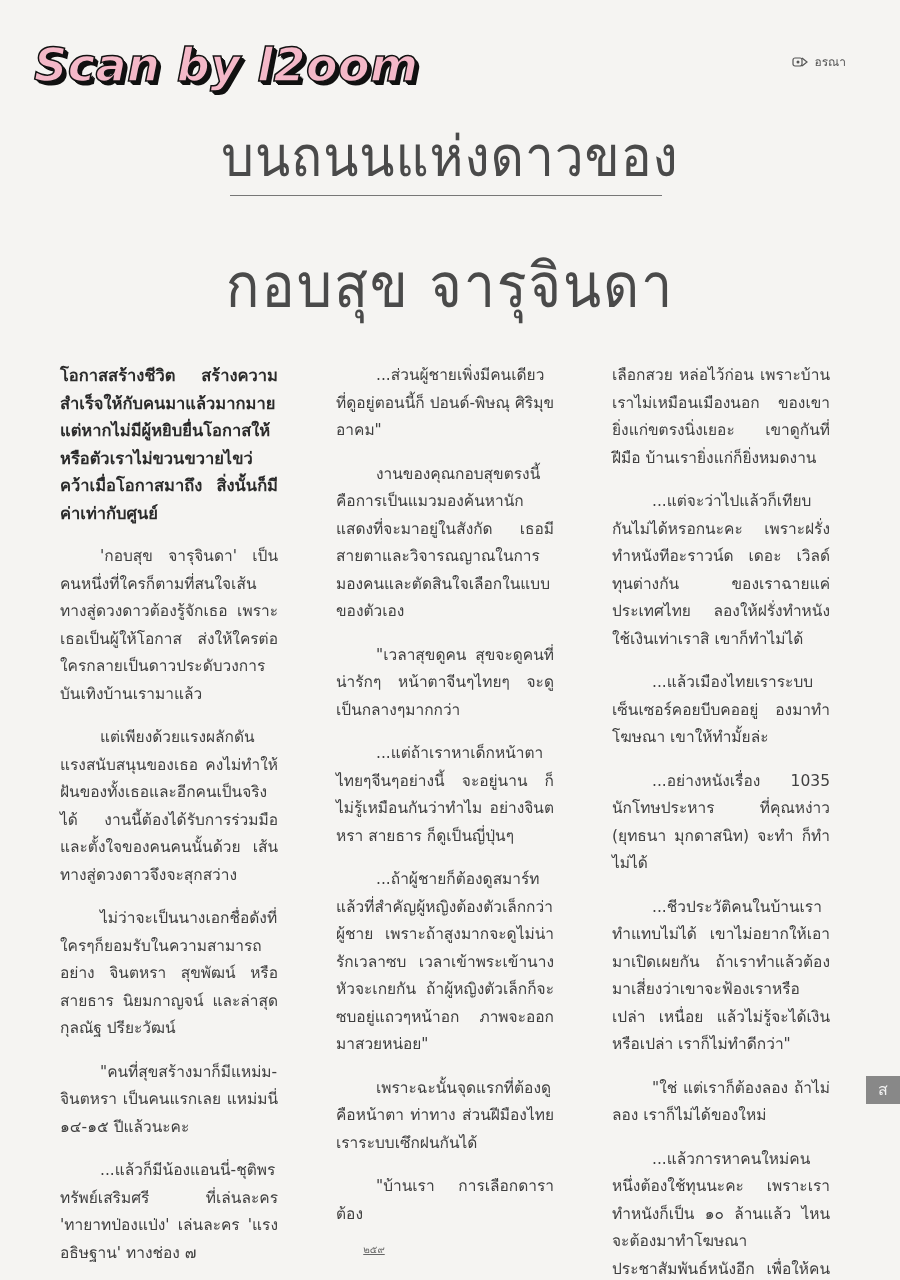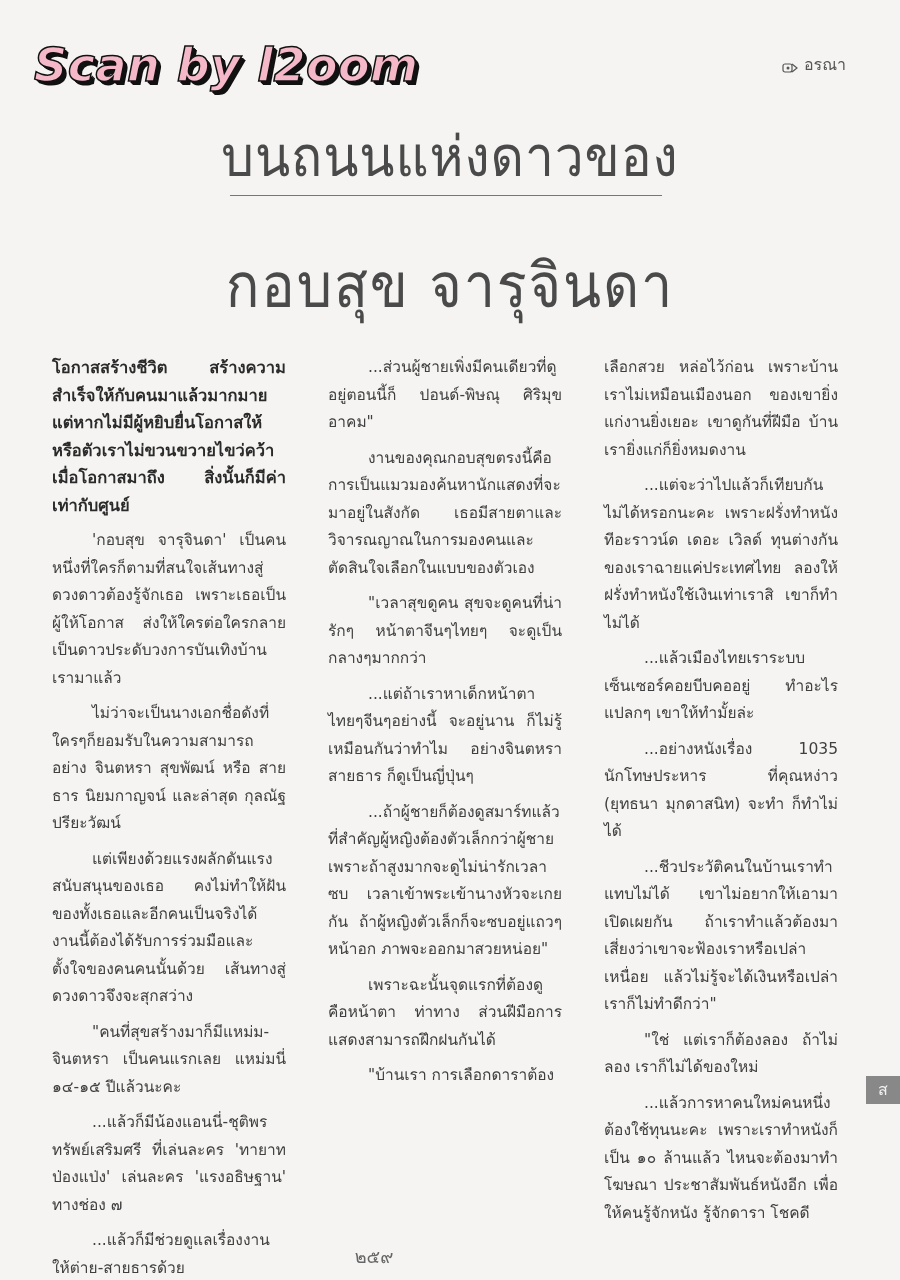--- a/index.html
+++ b/index.html
@@ -15,21 +15,21 @@
     font-family:"DejaVu Sans", sans-serif;
     font-weight:bold; font-style:italic;
     font-size:46px; letter-spacing:0.5px;
     color:#f4b8c8;
     -webkit-text-stroke:1.5px #111;
     text-shadow:3px 3px 0 #111, 4px 4px 0 #111, 2px 2px 0 #111;
     white-space:nowrap;
   }
   .author-tag {
     position:absolute; right:54px; top:52px;
-    font-size:16px; color:#555;
+    font-size:12px; color:#555;
     display:flex; align-items:center; gap:6px;
   }
   .pen-icon {
     display:inline-block; width:16px; height:12px;
   }
   .title {
     position:absolute; left:0; width:900px; text-align:center;
     top:112px;
     font-family:"DejaVu Sans", sans-serif; font-weight:200;
     font-size:56px; color:#4a4a4a; letter-spacing:1px;
@@ -47,35 +47,35 @@
   .columns {
     position:absolute; top:346px; left:44px;
     display:flex; gap:26px;
   }
   .col {
     width:250px;
     font-size:15.5px; line-height:27.5px;
     color:#3f3f3f;
     text-align:justify;
   }
-  .col p { margin:8px; }
+  .col p { margin:16px; }
   .col p.indent { text-indent:40px; }
   .lead {
     font-weight:bold; font-size:16.5px; color:#2a2a2a;
     line-height:27.5px; text-align:justify;
     margin:0;
   }
   .section-tab {
     position:absolute; right:0; top:1076px;
     width:34px; height:28px; background:#888;
     color:#f2f2f2; font-size:16px; text-align:center; line-height:28px;
   }
   .page-number {
     position:absolute; left:0; width:748px; text-align:center; top:1242px;
-    font-size:18px; color:#666;
+    font-size:10px; color:#666;text-decoration:underline;
   }
 </style>
 </head>
 <body>
 
 <div class="watermark">Scan by l2oom</div>
 
 <div class="author-tag">
   <span class="pen-icon">
     <svg width="16" height="12" viewBox="0 0 16 12">
@@ -88,40 +88,40 @@
 </div>
 
 <div class="title">บนถนนแห่งดาวของ</div>
 <div class="title-rule"></div>
 <div class="subject-name">กอบสุข จารุจินดา</div>
 
 <div class="columns">
   <div class="col">
     <p class="lead">โอกาสสร้างชีวิต สร้างความสำเร็จให้กับคนมาแล้วมากมาย แต่หากไม่มีผู้หยิบยื่นโอกาสให้ หรือตัวเราไม่ขวนขวายไขว่คว้าเมื่อโอกาสมาถึง สิ่งนั้นก็มีค่าเท่ากับศูนย์</p>
     <p class="indent">'กอบสุข จารุจินดา' เป็นคนหนึ่งที่ใครก็ตามที่สนใจเส้นทางสู่ดวงดาวต้องรู้จักเธอ เพราะเธอเป็นผู้ให้โอกาส ส่งให้ใครต่อใครกลายเป็นดาวประดับวงการบันเทิงบ้านเรามาแล้ว</p>
+    <p class="indent">แต่เพียงด้วยแรงผลักดันแรงสนับสนุนของเธอ คงไม่ทำให้ฝันของทั้งเธอและอีกคนเป็นจริงได้ งานนี้ต้องได้รับการร่วมมือและตั้งใจของคนคนนั้นด้วย เส้นทางสู่ดวงดาวจึงจะสุกสว่าง</p>
     <p class="indent">ไม่ว่าจะเป็นนางเอกชื่อดังที่ใครๆก็ยอมรับในความสามารถ อย่าง จินตหรา สุขพัฒน์ หรือ สายธาร นิยมกาญจน์ และล่าสุด กุลณัฐ ปรียะวัฒน์</p>
-    <p class="indent">แต่เพียงด้วยแรงผลักดันแรงสนับสนุนของเธอ คงไม่ทำให้ฝันของทั้งเธอและอีกคนเป็นจริงได้ งานนี้ต้องได้รับการร่วมมือและตั้งใจของคนคนนั้นด้วย เส้นทางสู่ดวงดาวจึงจะสุกสว่าง</p>
     <p class="indent">"คนที่สุขสร้างมาก็มีแหม่ม-จินตหรา เป็นคนแรกเลย แหม่มนี่ ๑๔-๑๕ ปีแล้วนะคะ</p>
     <p class="indent">...แล้วก็มีน้องแอนนี่-ชุติพร ทรัพย์เสริมศรี ที่เล่นละคร 'ทายาทป่องแป่ง' เล่นละคร 'แรงอธิษฐาน' ทางช่อง ๗</p>
     <p class="indent">...แล้วก็มีช่วยดูแลเรื่องงานให้ต่าย-สายธารด้วย</p>
     <p class="indent">...แล้วก็มาน้ำฝน-กุลณัฐ</p>
   </div>
   <div class="col">
     <p class="indent">...ส่วนผู้ชายเพิ่งมีคนเดียวที่ดูอยู่ตอนนี้ก็ ปอนด์-พิษณุ ศิริมุขอาคม"</p>
     <p class="indent">งานของคุณกอบสุขตรงนี้คือการเป็นแมวมองค้นหานักแสดงที่จะมาอยู่ในสังกัด เธอมีสายตาและวิจารณญาณในการมองคนและตัดสินใจเลือกในแบบของตัวเอง</p>
     <p class="indent">"เวลาสุขดูคน สุขจะดูคนที่น่ารักๆ หน้าตาจีนๆไทยๆ จะดูเป็นกลางๆมากกว่า</p>
     <p class="indent">...แต่ถ้าเราหาเด็กหน้าตาไทยๆจีนๆอย่างนี้ จะอยู่นาน ก็ไม่รู้เหมือนกันว่าทำไม อย่างจินตหรา สายธาร ก็ดูเป็นญี่ปุ่นๆ</p>
     <p class="indent">...ถ้าผู้ชายก็ต้องดูสมาร์ทแล้วที่สำคัญผู้หญิงต้องตัวเล็กกว่าผู้ชาย เพราะถ้าสูงมากจะดูไม่น่ารักเวลาซบ เวลาเข้าพระเข้านางหัวจะเกยกัน ถ้าผู้หญิงตัวเล็กก็จะซบอยู่แถวๆหน้าอก ภาพจะออกมาสวยหน่อย"</p>
-    <p class="indent">เพราะฉะนั้นจุดแรกที่ต้องดูคือหน้าตา ท่าทาง ส่วนฝีมือการแสดงสามารถฝึกฝนกันได้</p>
+    <p class="indent">เพราะฉะนั้นจุดแรกที่ต้องดูคือหน้าตา ท่าทาง ส่วนฝีมืองไทยเราระบบเซึกฝนกันได้</p>
     <p class="indent">"บ้านเรา การเลือกดาราต้อง</p>
   </div>
   <div class="col">
-    <p>เลือกสวย หล่อไว้ก่อน เพราะบ้านเราไม่เหมือนเมืองนอก ของเขายิ่งแก่งานยิ่งเยอะ เขาดูกันที่ฝีมือ บ้านเรายิ่งแก่ก็ยิ่งหมดงาน</p>
+    <p>เลือกสวย หล่อไว้ก่อน เพราะบ้านเราไม่เหมือนเมืองนอก ของเขายิ่งแก่ขตรงนิ่งเยอะ เขาดูกันที่ฝีมือ บ้านเรายิ่งแก่ก็ยิ่งหมดงาน</p>
     <p class="indent">...แต่จะว่าไปแล้วก็เทียบกันไม่ได้หรอกนะคะ เพราะฝรั่งทำหนังทีอะราวน์ด เดอะ เวิลด์ ทุนต่างกัน ของเราฉายแค่ประเทศไทย ลองให้ฝรั่งทำหนังใช้เงินเท่าเราสิ เขาก็ทำไม่ได้</p>
-    <p class="indent">...แล้วเมืองไทยเราระบบเซ็นเซอร์คอยบีบคออยู่ ทำอะไรแปลกๆ เขาให้ทำมั้ยล่ะ</p>
+    <p class="indent">...แล้วเมืองไทยเราระบบเซ็นเซอร์คอยบีบคออยู่ องมาทำโฆษณา เขาให้ทำมั้ยล่ะ</p>
     <p class="indent">...อย่างหนังเรื่อง 1035 นักโทษประหาร ที่คุณหง่าว (ยุทธนา มุกดาสนิท) จะทำ ก็ทำไม่ได้</p>
     <p class="indent">...ชีวประวัติคนในบ้านเราทำแทบไม่ได้ เขาไม่อยากให้เอามาเปิดเผยกัน ถ้าเราทำแล้วต้องมาเสี่ยงว่าเขาจะฟ้องเราหรือเปล่า เหนื่อย แล้วไม่รู้จะได้เงินหรือเปล่า เราก็ไม่ทำดีกว่า"</p>
     <p class="indent">"ใช่ แต่เราก็ต้องลอง ถ้าไม่ลอง เราก็ไม่ได้ของใหม่</p>
     <p class="indent">...แล้วการหาคนใหม่คนหนึ่งต้องใช้ทุนนะคะ เพราะเราทำหนังก็เป็น ๑๐ ล้านแล้ว ไหนจะต้องมาทำโฆษณา ประชาสัมพันธ์หนังอีก เพื่อให้คนรู้จักหนัง รู้จักดารา โชคดี</p>
   </div>
 </div>
 
 <div class="section-tab">ส</div>
 <div class="page-number">๒๕๙</div>
 

